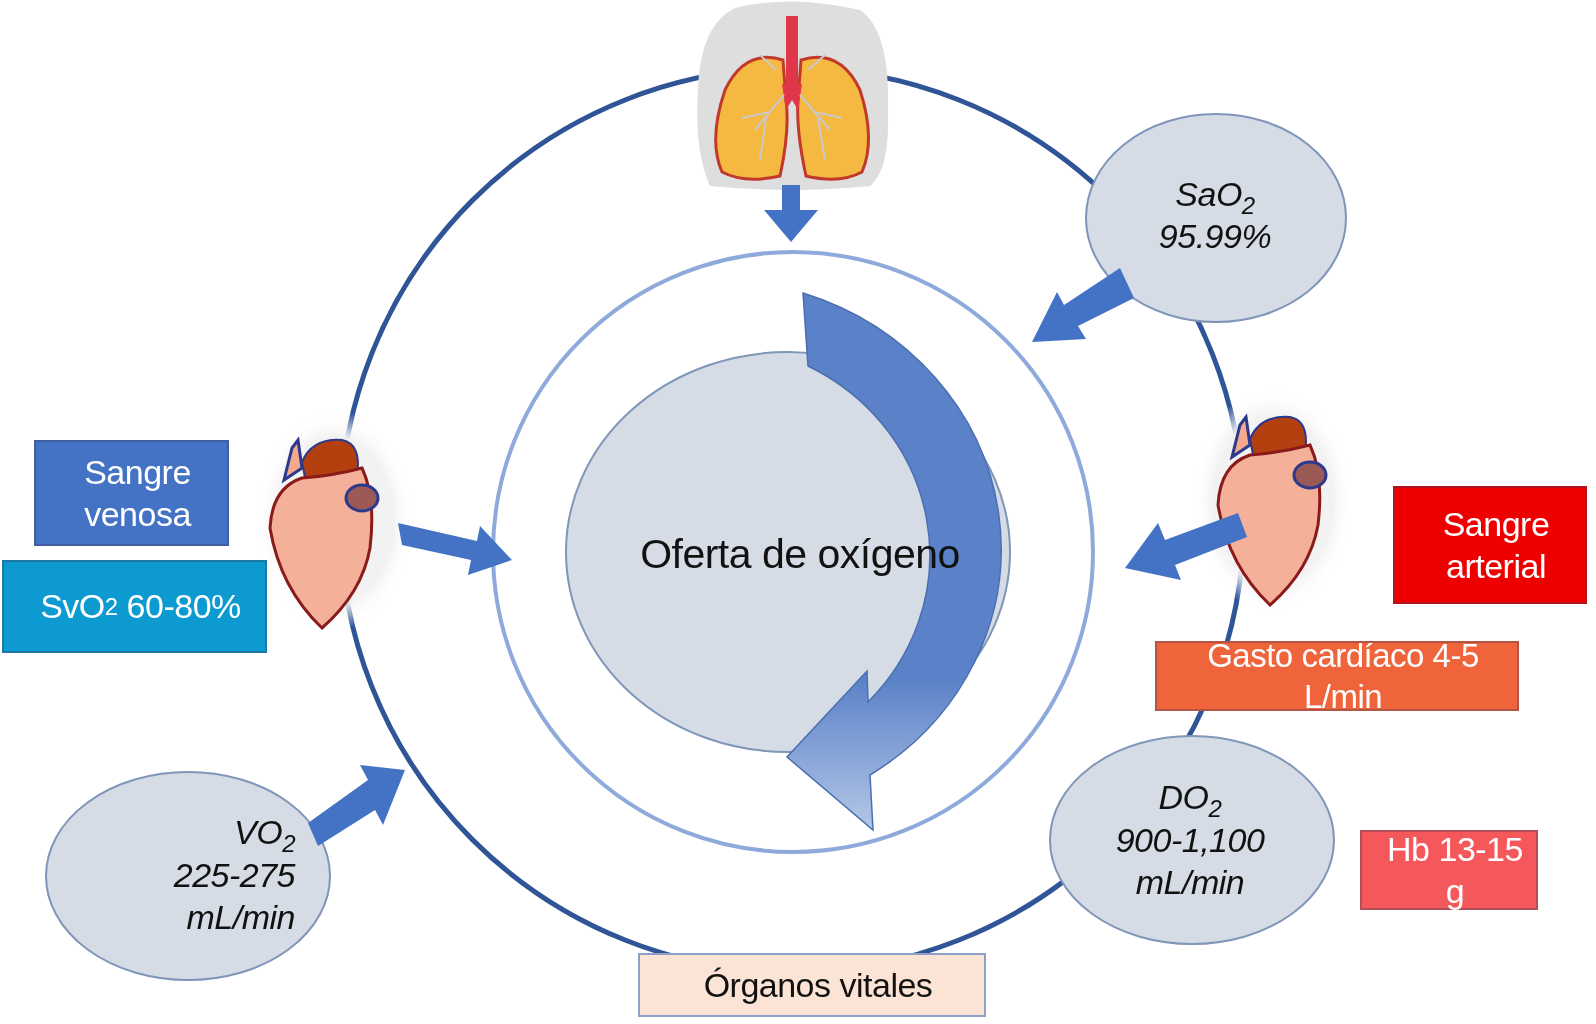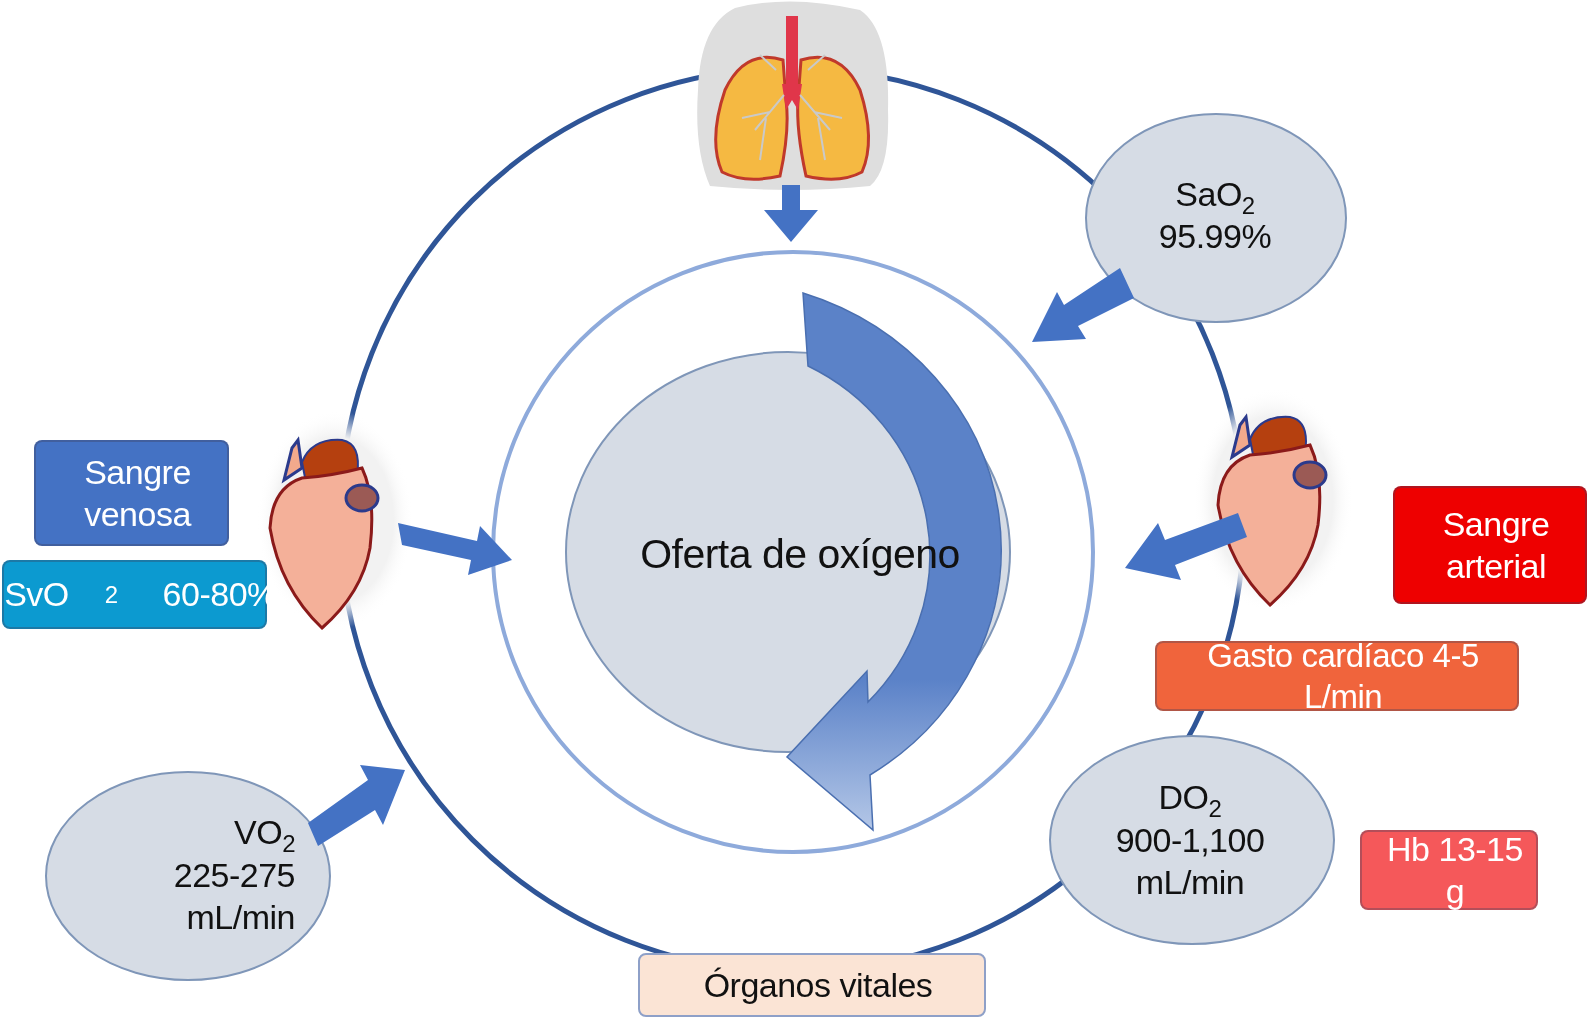--- a/index.html
+++ b/index.html
@@ -1,22 +1,22 @@
 <!DOCTYPE html>
 <html><head>
 <meta charset="utf-8">
 <style>
   html, body { margin: 0; padding: 0; background: #ffffff; }
   body { width: 1596px; height: 1024px; position: relative; overflow: hidden;
          font-family: "Liberation Sans", sans-serif; }
   #diagram { position: absolute; left: 0; top: 0; }
   .lbl { position: absolute; display: flex; align-items: center; justify-content: center;
          text-align: center; line-height: 1.25; box-sizing: border-box; }
-  .box { border-radius: 8px; border: 2px solid rgba(60,60,90,0.35); color: #ffffff; font-size: 34px; letter-spacing: -0.5px; padding-left: 12px; }
-  .ell-text { color: #111; font-size: 34px; letter-spacing: -0.5px; flex-direction: column; }
+  .box { border-radius: 0; border: 2px solid rgba(60,60,90,0.35); color: #ffffff; font-size: 34px; letter-spacing: -0.5px; padding-left: 12px; }
+  .ell-text { color: #111; font-size: 34px; letter-spacing: -0.5px; flex-direction: column; font-style: italic; }
   .ell-text sub { font-size: 24px; vertical-align: -8px; line-height: 0; }
   .box sub { font-size: 24px; vertical-align: -8px; line-height: 0; }
   .center-text { color: #111; font-size: 41px; letter-spacing: -0.5px; }
 </style>
 </head>
 <body>
 
 <svg id="diagram" width="1596" height="1024" viewBox="0 0 1596 1024">
   <defs>
     <linearGradient id="cycleGrad" x1="0" y1="0" x2="0" y2="1">
@@ -103,21 +103,21 @@
   <div><span>VO</span><sub>2</sub></div>
   <div>225-275</div>
   <div>mL/min</div>
 </div>
 
 <div class="lbl box" style="left:34px; top:440px; width:195px; height:106px; background:#4472c4; flex-direction:column;">
   <div>Sangre</div>
   <div>venosa</div>
 </div>
 
-<div class="lbl box" style="left:2px; top:560px; width:265px; height:69px; background:#0c9ad0;gap:36px;">
+<div class="lbl box" style="left:2px; top:560px; width:265px; height:93px; background:#0c9ad0;">
   <span>SvO</span>
     <sub>2</sub>
     <span style="white-space:pre;text-align:center;"> 60-80%</span>
 </div>
 
 <div class="lbl box" style="left:1393px; top:486px; width:194px; height:118px; background:#ee0000; flex-direction:column;">
   <div>Sangre</div>
   <div>arterial</div>
 </div>
 

